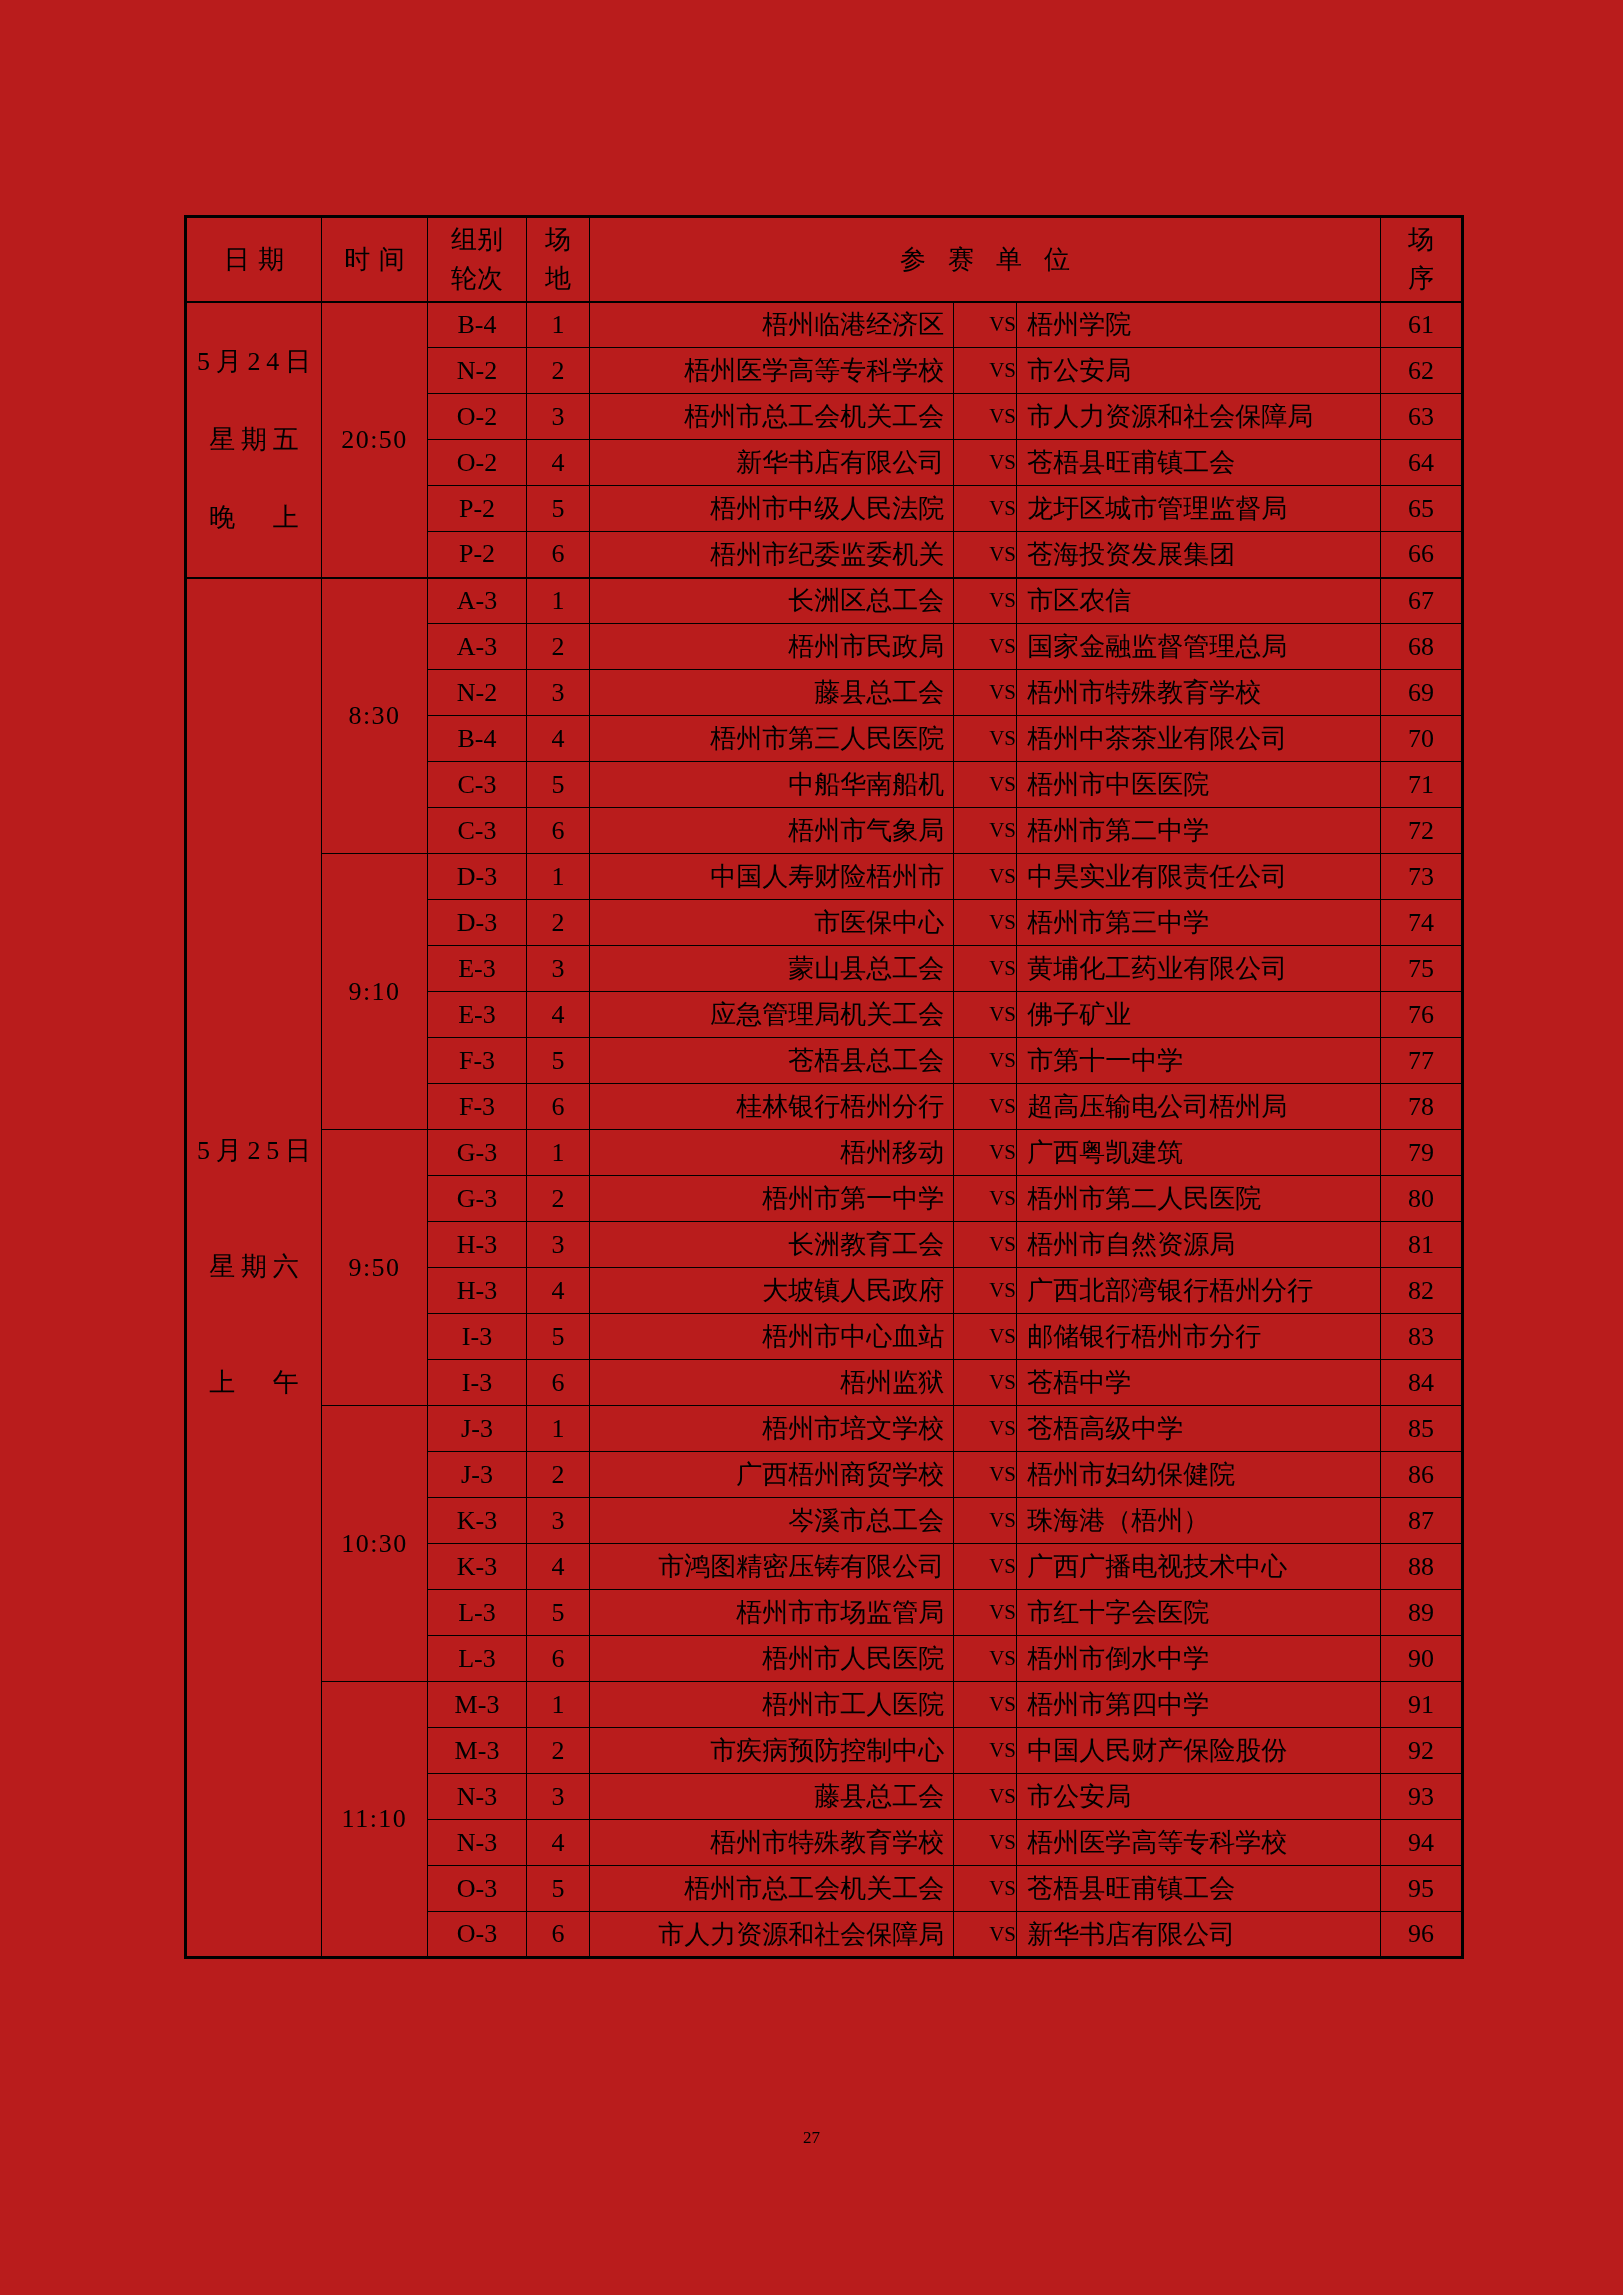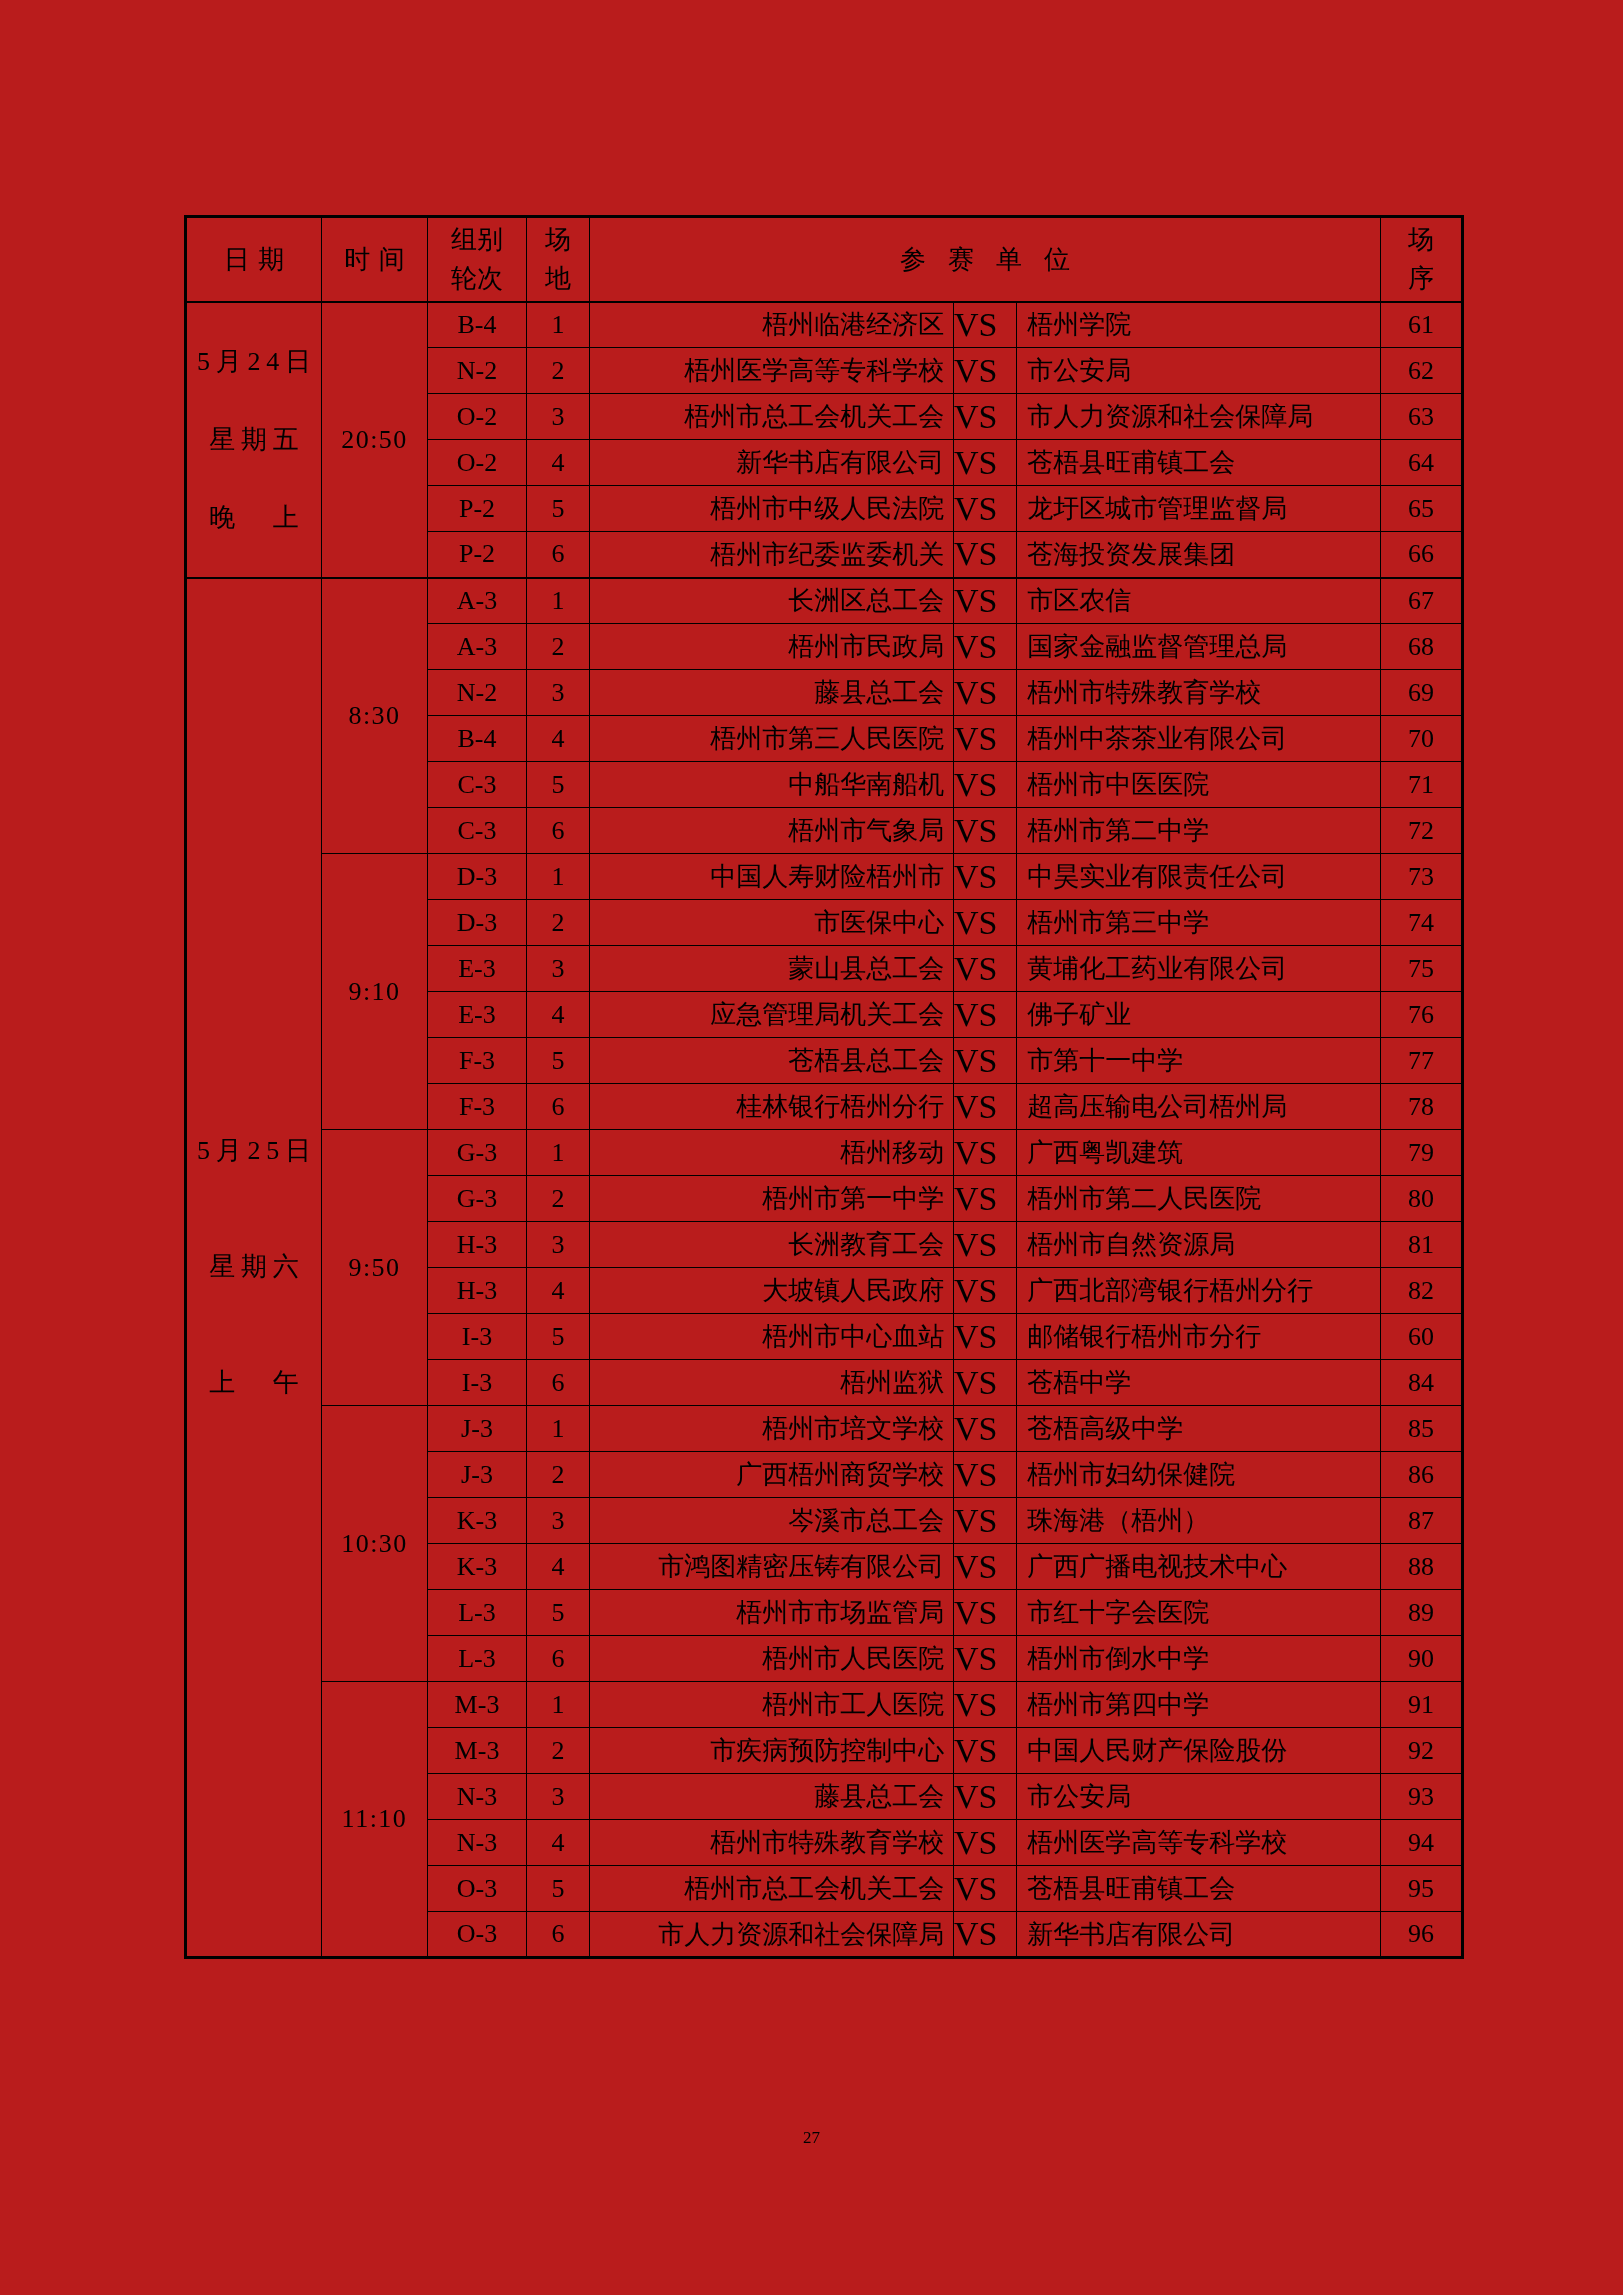--- a/index.html
+++ b/index.html
@@ -53,21 +53,21 @@
     justify-content: center;
   }
   .gap-small { gap: 46px; }
   .gap-large { gap: 84px; }
   .date-line { line-height: 32px; letter-spacing: 5.8px; padding-left: 5.8px; }
 
   td.time-cell  { text-align: center; letter-spacing: 1.5px; }
   td.group-cell { text-align: center; }
   td.venue-cell { text-align: center; }
   td.home-cell  { text-align: right; padding-right: 8.7px; }
-  td.vs-cell    { text-align: left; font-size: 34px; }
+  td.vs-cell    { text-align: right; font-size: 21px; }
   td.away-cell  { text-align: left; padding-left: 10.2px; }
   td.order-cell { text-align: center; }
 
   .page-number {
     position: absolute;
     left: 0;
     top: 2128px;
     width: 1623px;
     text-align: center;
     font-size: 17px;
@@ -302,21 +302,21 @@
           <td class="vs-cell">VS</td>
           <td class="away-cell">广西北部湾银行梧州分行</td>
           <td class="order-cell">82</td>
         </tr>
         <tr>
           <td class="group-cell">I-3</td>
           <td class="venue-cell">5</td>
           <td class="home-cell">梧州市中心血站</td>
           <td class="vs-cell">VS</td>
           <td class="away-cell">邮储银行梧州市分行</td>
-          <td class="order-cell">60</td>
+          <td class="order-cell">83</td>
         </tr>
         <tr>
           <td class="group-cell">I-3</td>
           <td class="venue-cell">6</td>
           <td class="home-cell">梧州监狱</td>
           <td class="vs-cell">VS</td>
           <td class="away-cell">苍梧中学</td>
           <td class="order-cell">84</td>
         </tr>
         <tr>

